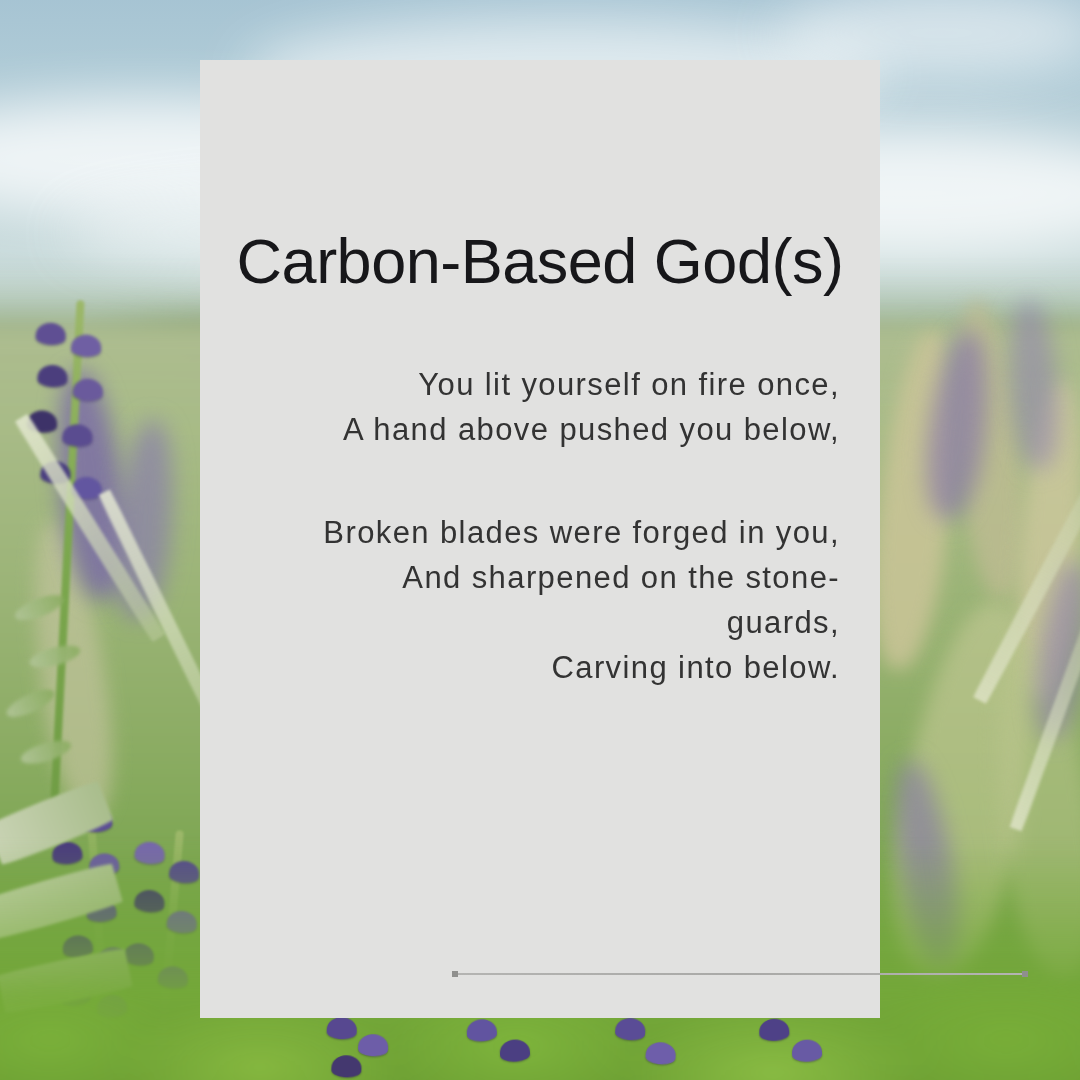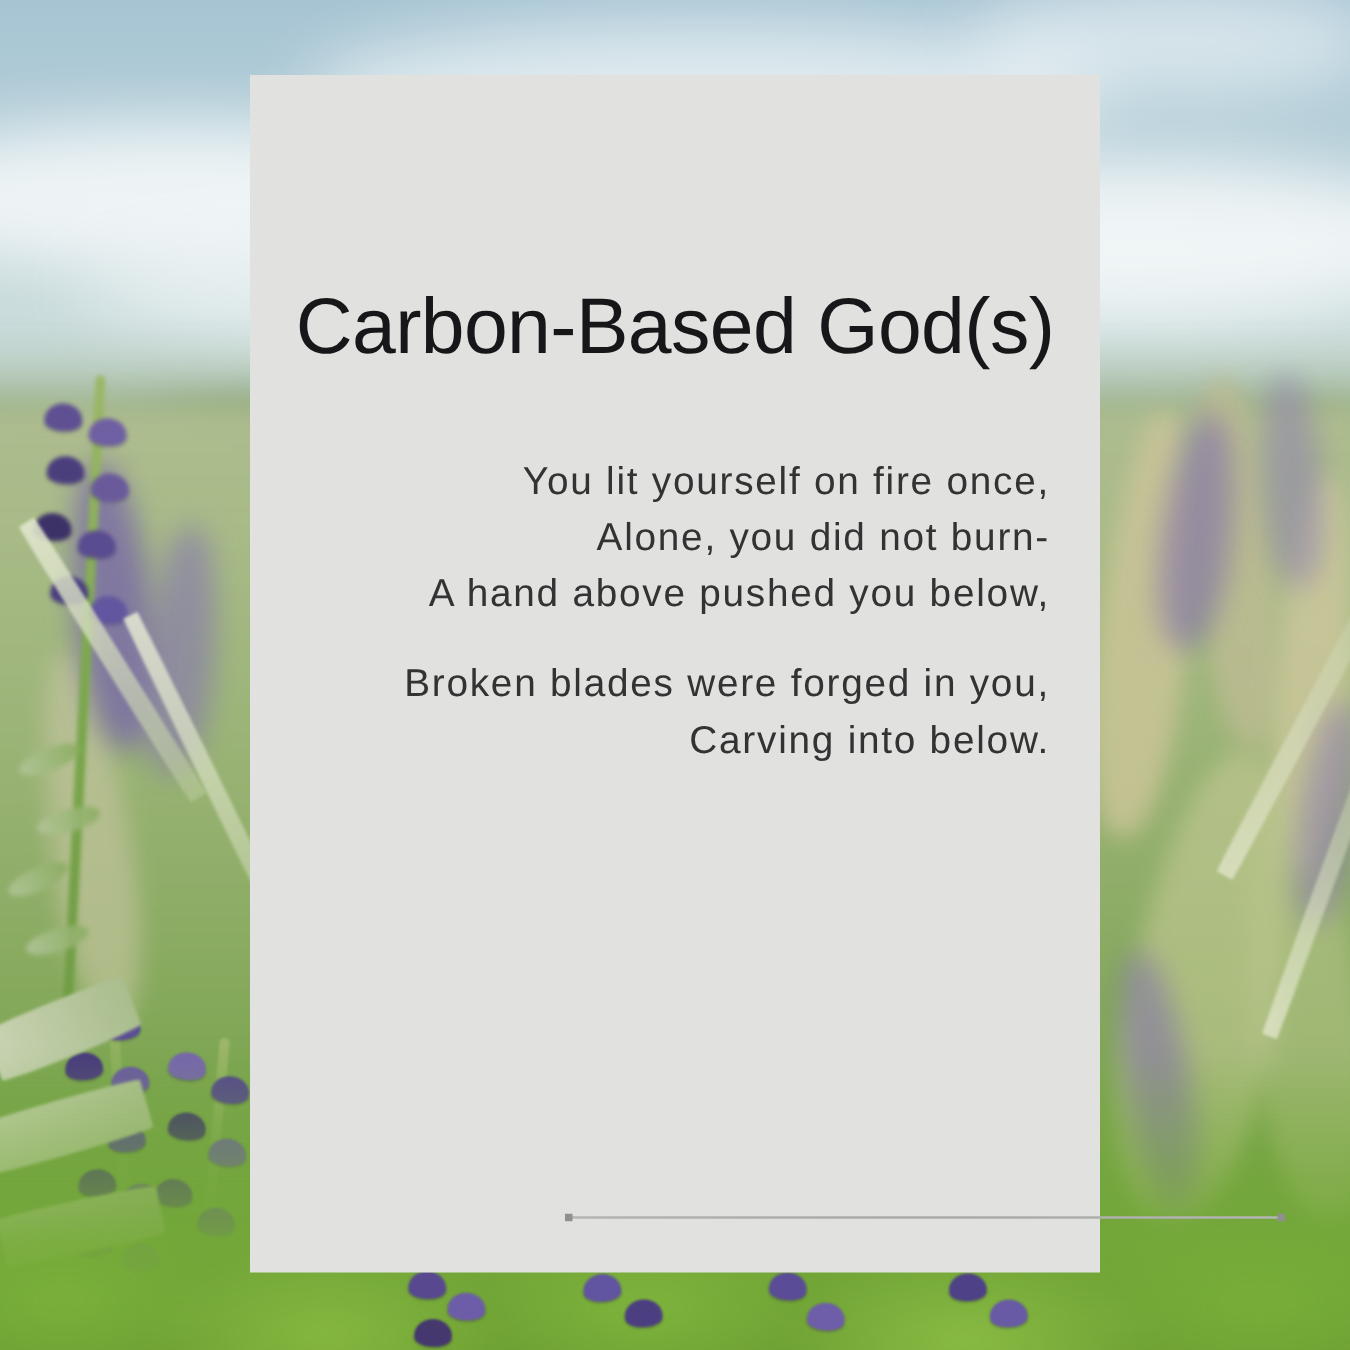--- a/index.html
+++ b/index.html
@@ -184,21 +184,21 @@
     margin-top: 68px;
     width: 100%;
     text-align: center;
     font-size: 31px;
     font-weight: 300;
     line-height: 45px;
     letter-spacing: 1.4px;
     color: #333333;
   }
   .stanza { margin: 0; }
-  .stanza + .stanza { margin-top: 27px; }
+  .stanza + .stanza { margin-top: 58px; }
   .line { display: block; text-align: right; }
 
   .divider-wrap {
     position: absolute;
     left: 252px;
     top: 910px;
     width: 576px;
     height: 8px;
   }
   .divider-line {
@@ -320,26 +320,27 @@
   </div>
 
   <div class="card">
 
     <h1 class="poem-title">Carbon-Based God(s)</h1>
 
     <div class="poem-body">
 
       <p class="stanza">
         <span class="line">You lit yourself on fire once,</span>
-        <span class="line">Alone, you did not burn-</span>
         <span class="line">A hand above pushed you below,</span>
       </p>
 
       <p class="stanza">
         <span class="line">Broken blades were forged in you,</span>
+        <span class="line">And sharpened on the stone-</span>
+        <span class="line">guards,</span>
         <span class="line">Carving into below.</span>
       </p>
 
     </div>
 
     <div class="divider-wrap">
       <div class="divider-line"></div>
       <div class="divider-dot left"></div>
       <div class="divider-dot right"></div>
     </div>

